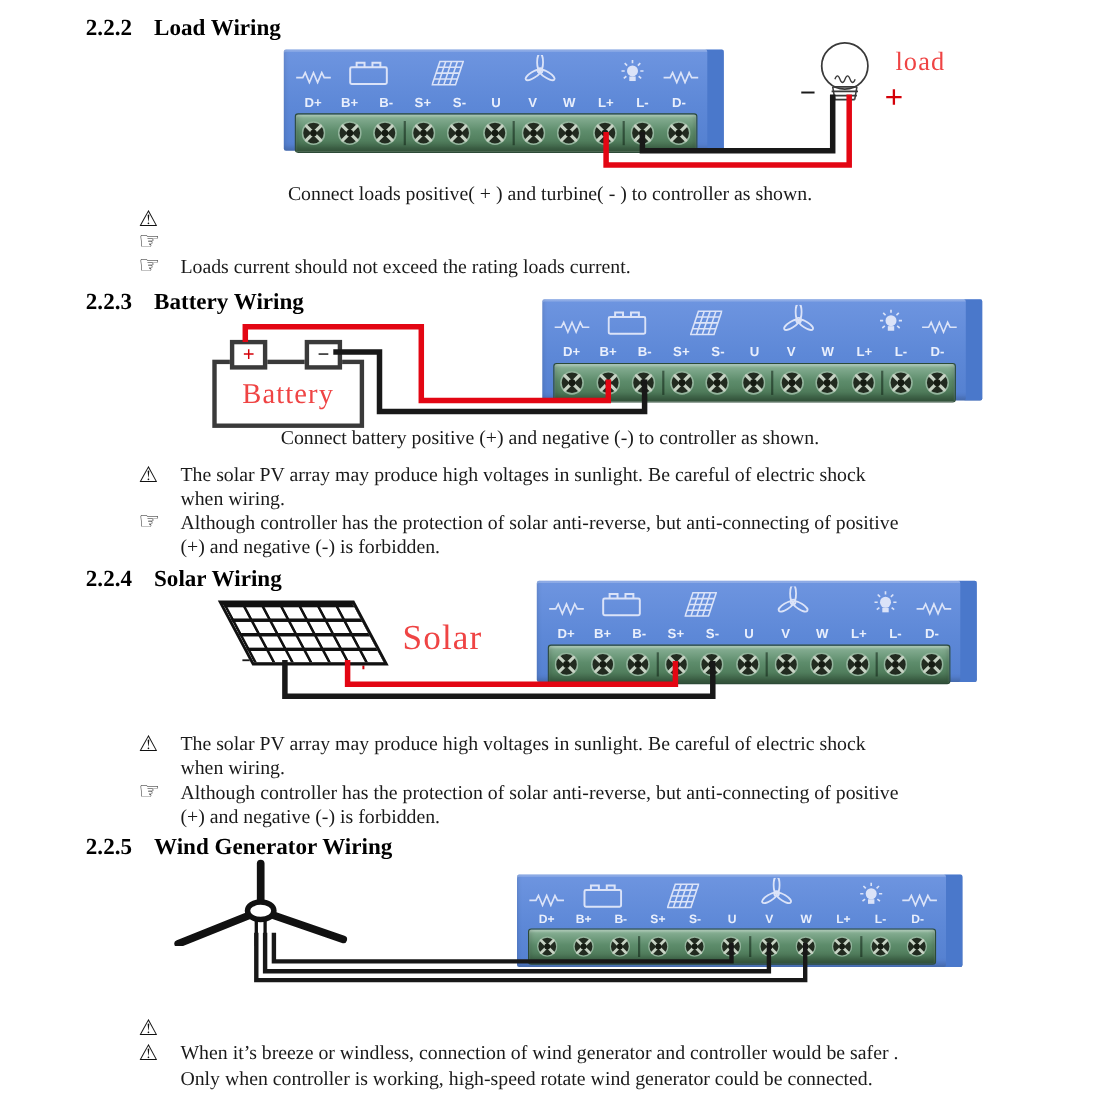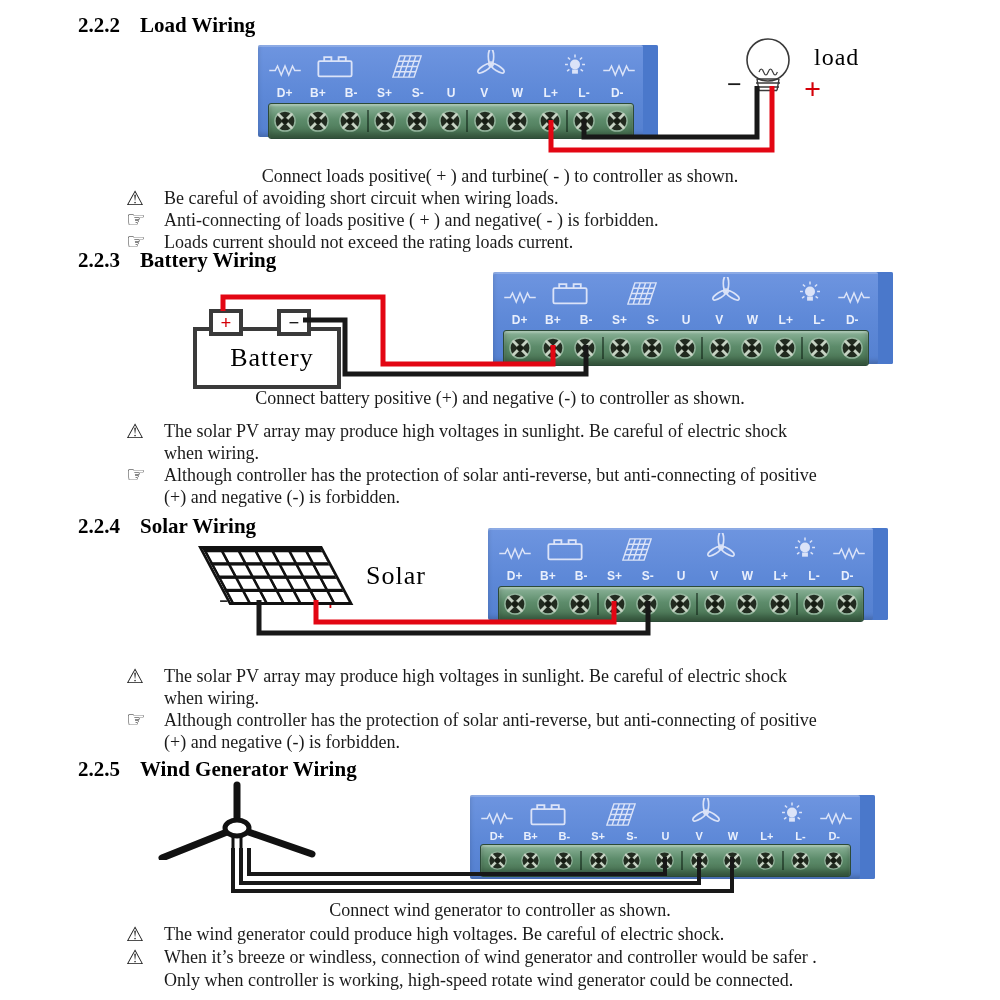--- a/index.html
+++ b/index.html
@@ -46,26 +46,26 @@
   .ctrl.sm .strip{top:49px;height:31px;}
   .ctrl.sm .screw{width:19px;height:19px;}
 
   
   .wires{position:absolute;left:0;top:0;z-index:5;pointer-events:none;}
   .wr{fill:none;stroke:#e30613;stroke-width:5;stroke-linejoin:miter;}
   .wk{fill:none;stroke:#181818;stroke-width:5;stroke-linejoin:miter;}
   .w4{stroke-width:4;}
 
   
-  .devlabel{position:absolute;color:#000000;letter-spacing:1px;}
+  .devlabel{position:absolute;color:#ef4444;letter-spacing:1px;}
   .bulb-svg,.turbine-svg{position:absolute;z-index:2;}
   .sign{position:absolute;font-weight:bold;}
   .sign.red{color:#d40008;}
   .battery-box{position:absolute;left:193px;top:327px;width:130px;height:54px;background:#fff;
-        border:4px solid #3a3a3a;display:flex;align-items:center;justify-content:center;z-index:2;padding-left:10px;}
+        border:4px solid #3a3a3a;display:flex;align-items:center;justify-content:center;z-index:2;}
   .battery-box .devlabel{position:static;font-size:26px;}
   .bterm{position:absolute;width:26px;height:19px;background:#fff;border:4px solid #3a3a3a;z-index:3;
         display:flex;align-items:center;justify-content:center;font-size:19px;font-weight:bold;line-height:1;}
   .solar-panel{position:absolute;left:198px;top:546px;width:118px;height:53px;background:#fff;
         border:3px solid #111;transform:skewX(28deg);transform-origin:0 0;z-index:2;
         background-image:linear-gradient(to right,#111 3px,transparent 3px),linear-gradient(to bottom,#111 3px,transparent 3px);
         background-size:calc(100%/7) 100%,100% calc(100%/4);}
 </style>
 </head>
 <body>
@@ -218,38 +218,32 @@
     <path d="M19 41 h22 M18 45 h24 M19 49 h22 M21 52.5 h18" fill="none" stroke="#3a3a3a" stroke-width="1.6"></path>
     <path d="M19 41 L21 52.5 M41 41 L39 52.5" fill="none" stroke="#3a3a3a" stroke-width="1.4"></path>
   </svg>
   <span class="devlabel" style="left:814px;top:44px;font-size:24px">load</span>
   <span class="sign" style="left:727px;top:70px;font-size:26px">−</span>
   <span class="sign red" style="left:804px;top:72px;font-size:30px">+</span>
 
   <div class="caption" style="top:166px">Connect loads positive( + ) and turbine( - ) to controller as shown.</div>
   <div class="note" style="top:187px">
     <span class="nicon">⚠</span>
-    <span class="ntext">
-        <span>Be careful of avoiding short circuit when wiring loads.</span>
-      </span>
   </div>
   <div class="note" style="top:209px">
     <span class="nicon hand">☞</span>
-    <span class="ntext">
-        <span>Anti-connecting of loads positive ( + ) and negative( - ) is forbidden.</span>
-      </span>
   </div>
   <div class="note" style="top:231px">
     <span class="nicon hand">☞</span>
     <span class="ntext">
         <span>Loads current should not exceed the rating loads current.</span>
       </span>
   </div>
 
-  <div class="h2" style="top:248px">
+  <div class="h2" style="top:262px">
     <span>2.2.3</span><span class="ht">Battery Wiring</span>
   </div>
 
   <div class="ctrl" style="left:493px;top:272px">
     <div class="icons">
       <svg class="pico p-res" style="left:4.6%">
           <use href="#ic-res"></use>
         </svg>
       <svg class="pico p-batt" style="left:18.3%">
           <use href="#ic-batt"></use>
@@ -456,21 +450,21 @@
         </span>
         <span class="cell">
           <svg class="screw">
             <use href="#ic-screw"></use>
           </svg>
         </span>
       </div>
   </div>
 
   <div class="solar-panel"></div>
-  <span class="devlabel" style="left:366px;top:561px;font-size:26px">Solar</span>
+  <span class="devlabel" style="left:366px;top:561px;font-size:32px">Solar</span>
   <span class="sign" style="left:219px;top:588px;font-size:24px">−</span>
   <span class="sign red" style="left:323px;top:588px;font-size:26px">+</span>
 
   <div class="note" style="top:665px">
     <span class="nicon">⚠</span>
     <span class="ntext">
         <span>The solar PV array may produce high voltages in sunlight. Be careful of electric shock</span>
         <span>when wiring.</span>
       </span>
   </div>
@@ -584,26 +578,22 @@
   <svg class="turbine-svg" style="left:148px;top:776px" width="180" height="84" viewBox="0 0 180 84">
     <g stroke="#111" stroke-width="7" stroke-linecap="round">
       <path d="M89 52 L89 9"></path>
       <path d="M89 52 L14 82"></path>
       <path d="M89 52 L164 78"></path>
     </g>
     <ellipse cx="89" cy="52" rx="12" ry="8" fill="#fff" stroke="#111" stroke-width="5"></ellipse>
     <path d="M85 59 V84 M93 59 V84" fill="none" stroke="#111" stroke-width="3"></path>
   </svg>
 
-  <div class="caption" style="top:900px">Connect wind generator to controller as shown.</div>
   <div class="note" style="top:923px">
     <span class="nicon">⚠</span>
-    <span class="ntext">
-        <span>The wind generator could produce high voltages. Be careful of electric shock.</span>
-      </span>
   </div>
   <div class="note" style="top:946px">
     <span class="nicon">⚠</span>
     <span class="ntext">
         <span>When it’s breeze or windless, connection of wind generator and controller would be safer .</span>
       </span>
   </div>
   <div class="note" style="top:969px">
     <span class="nicon"></span>
     <span class="ntext">

